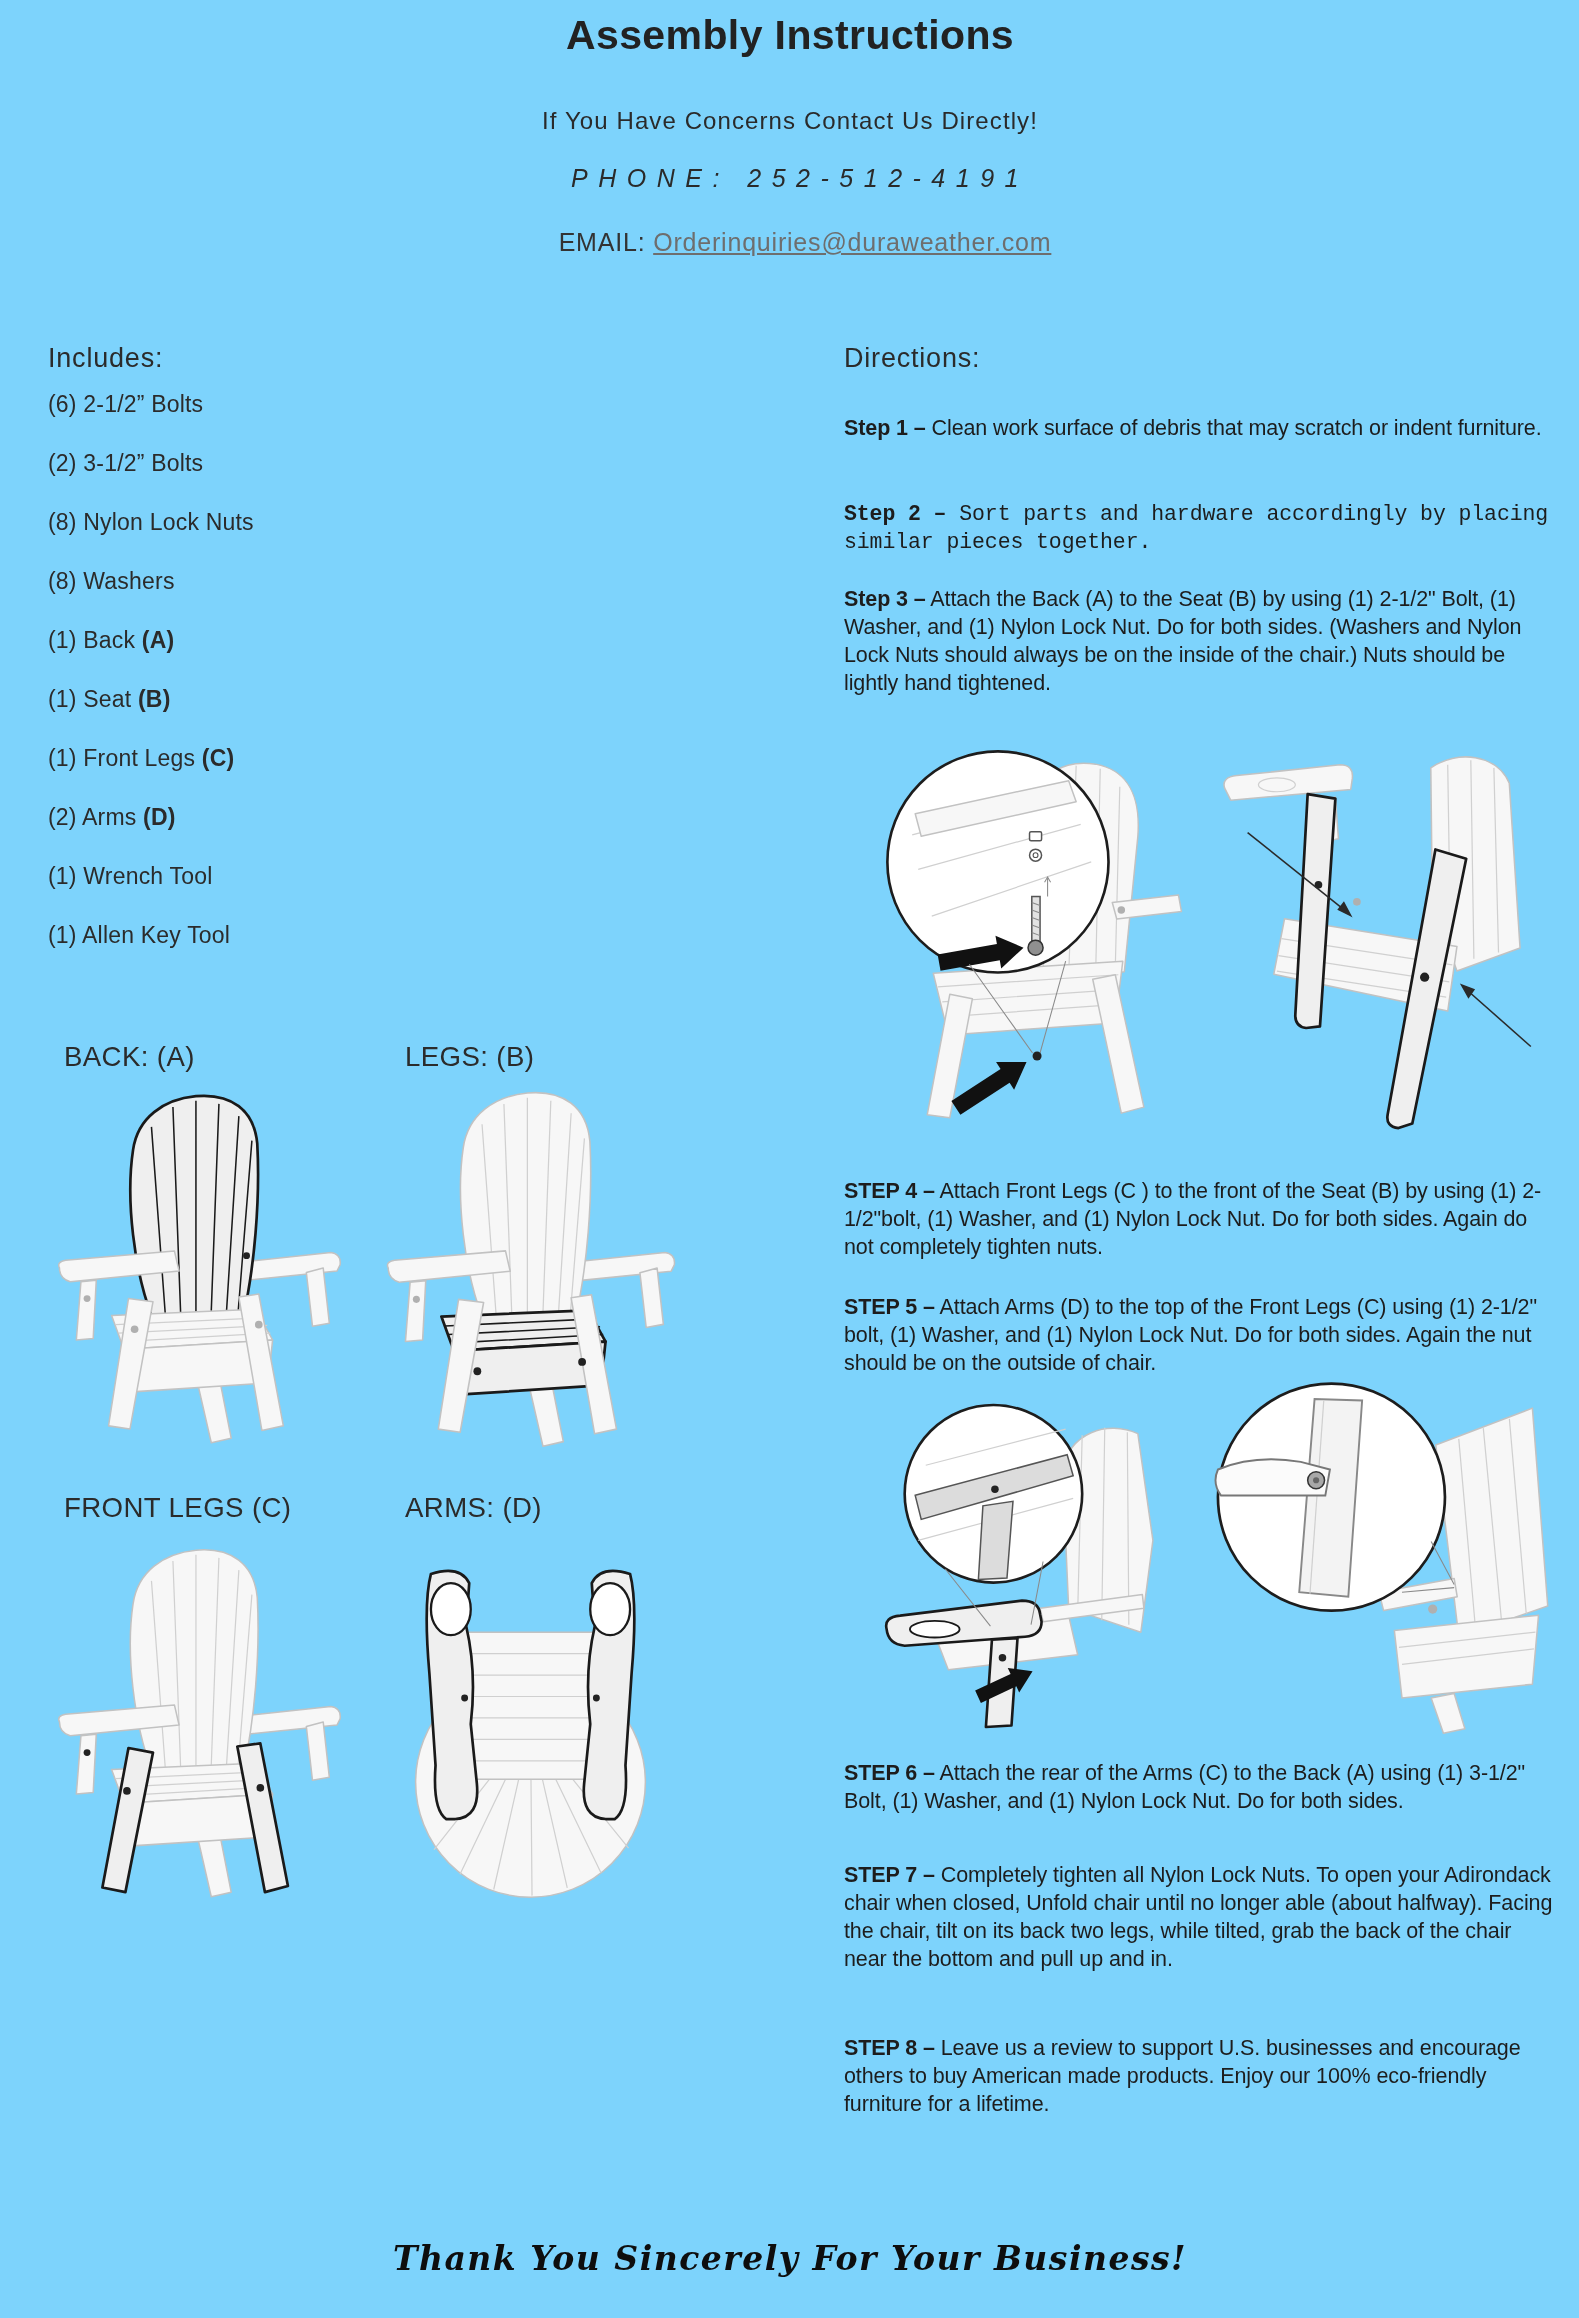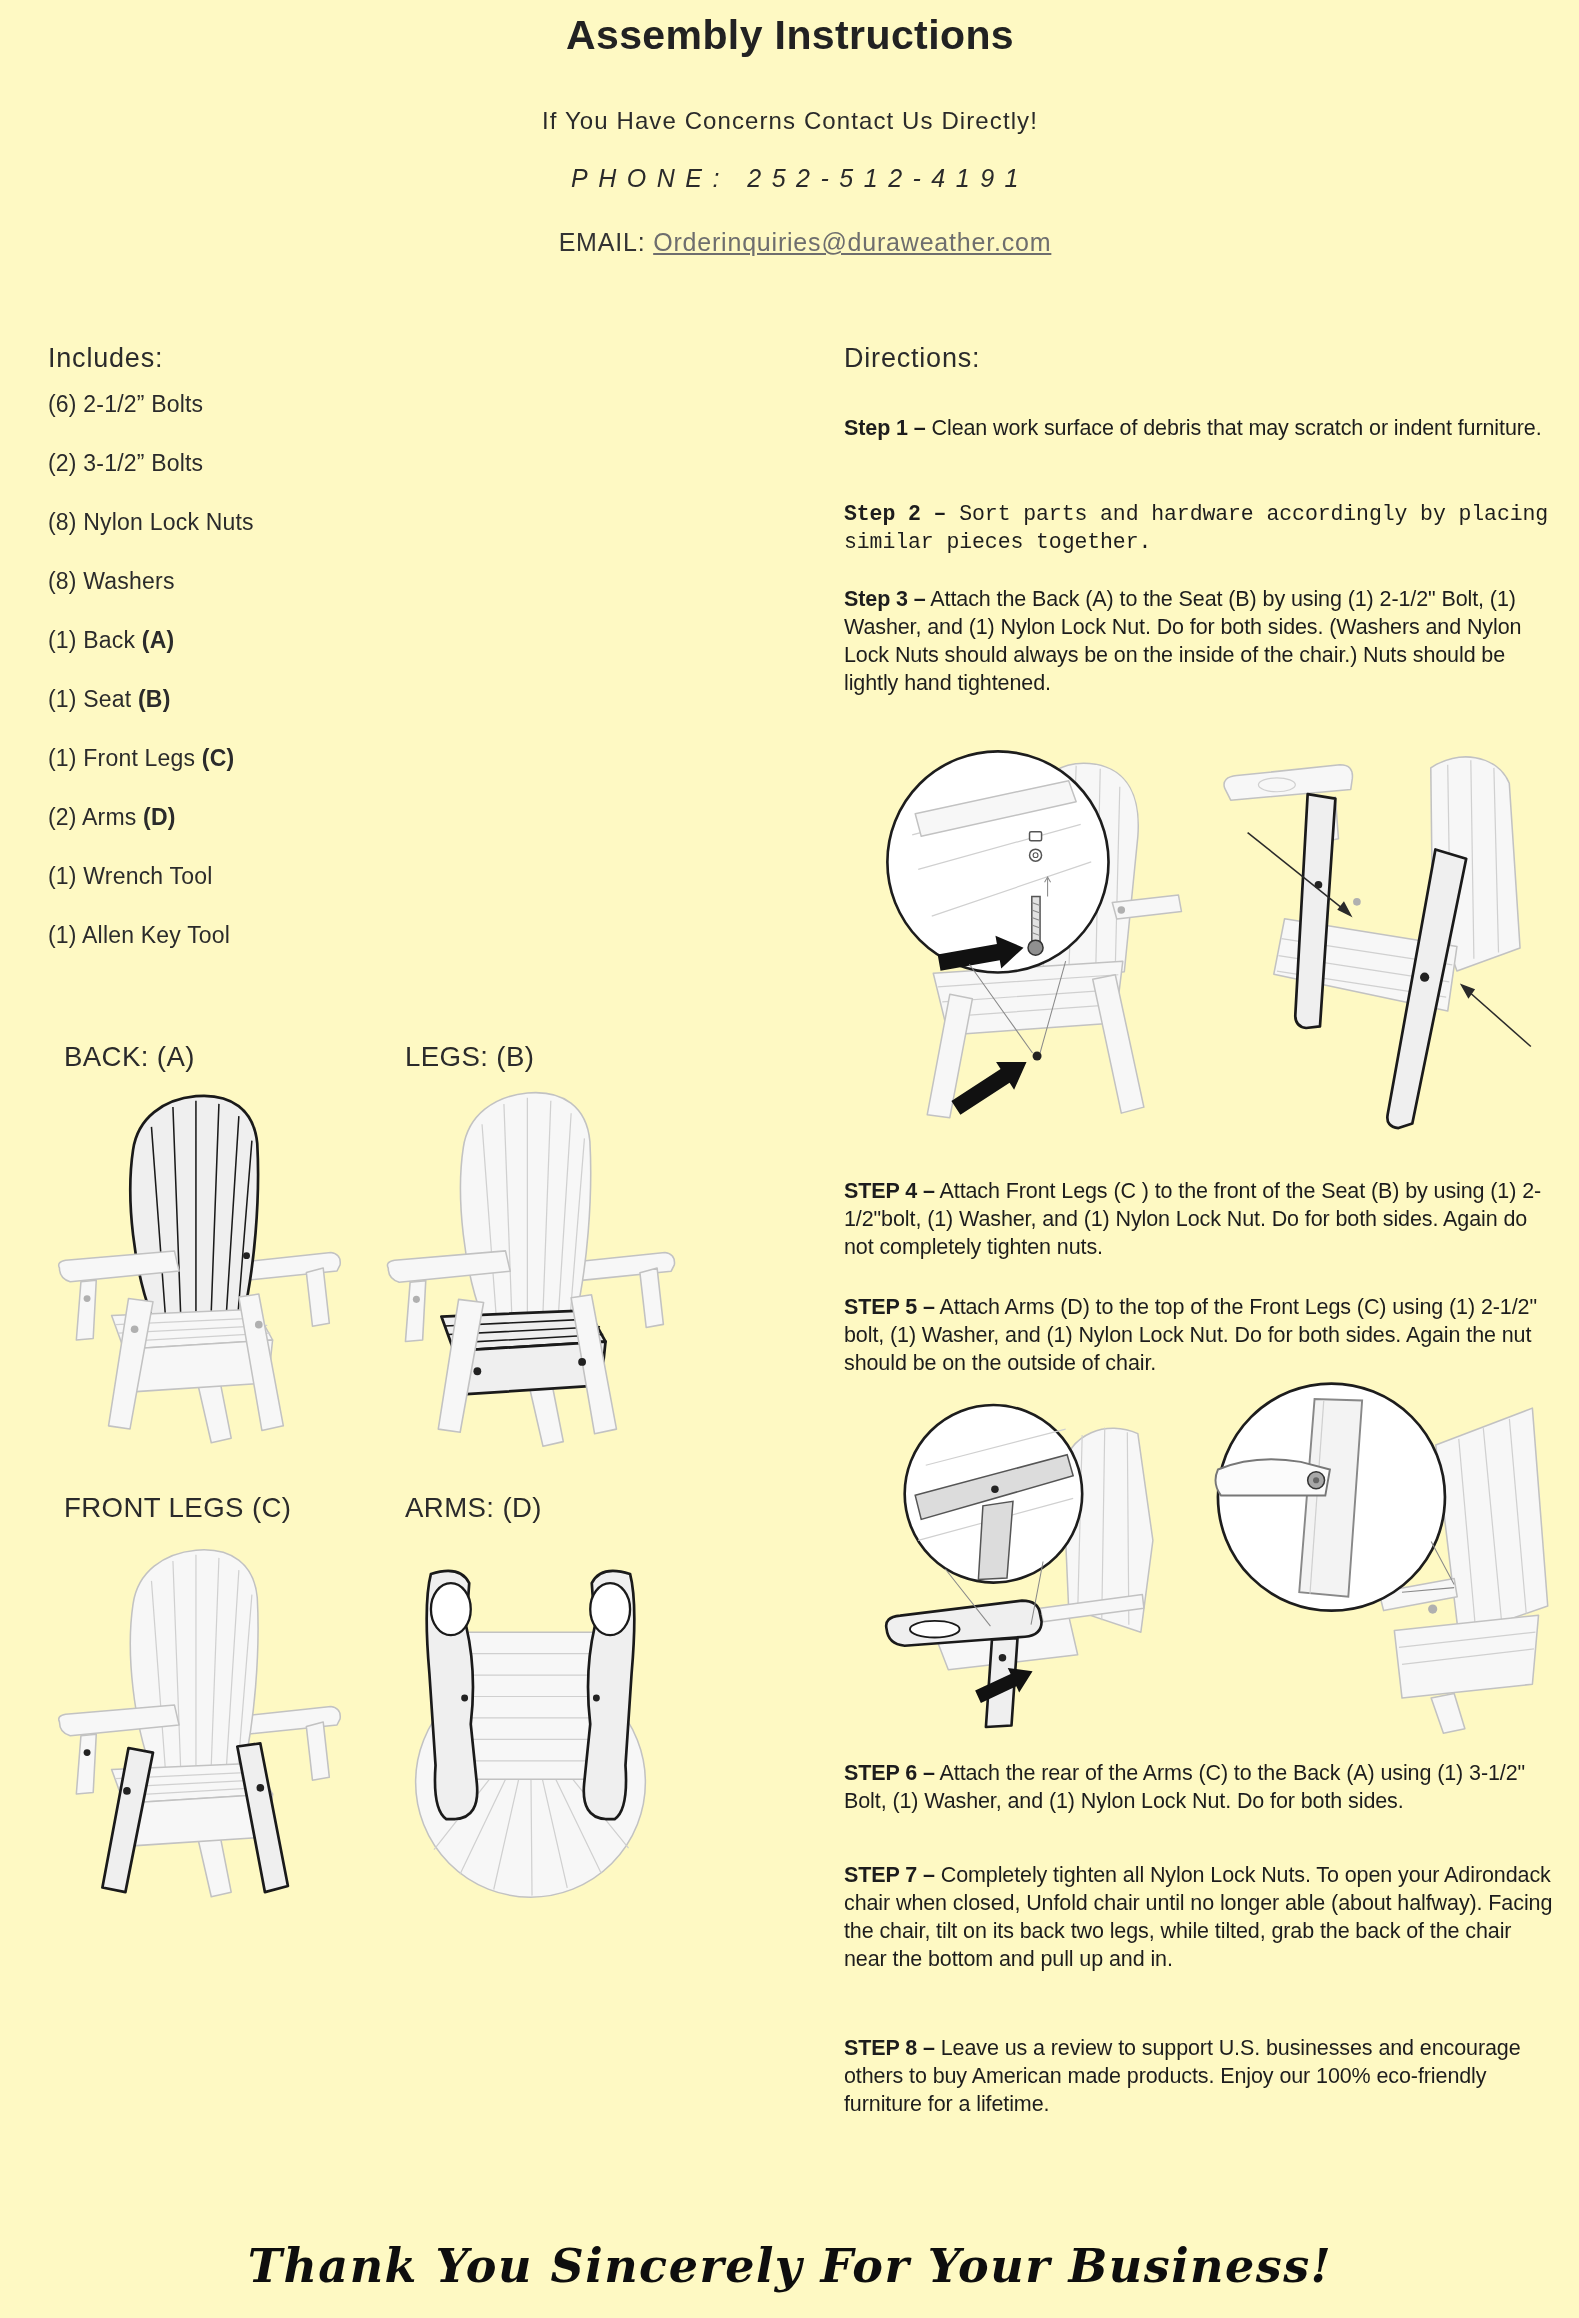--- a/index.html
+++ b/index.html
@@ -1,17 +1,17 @@
 <!DOCTYPE html>
 <html style="font-size:12.3px"><head>
 <meta charset="utf-8">
 <style>
   html,body { margin:0; padding:0; background:#ffffff; }
   .page {
-    position:relative; width:1580px; height:2319px; background:#fef9c3;
+    position:relative; width:1580px; height:2319px; background:#7dd3fc;
     font-family:"Liberation Sans", sans-serif; color:#1f1f1f; overflow:hidden;
   }
   
   .title {
     position:absolute; top:12.3px; left:0; width:100%; text-align:center;
     font-size:41px; font-weight:600; letter-spacing:0.4px; color:#222; margin:0;
   }
   .subtitle {
     position:absolute; top:107px; left:0; width:100%; text-align:center;
     font-size:24px; font-weight:500; letter-spacing:1.1px; color:#2a2a2a; margin:0;
@@ -75,21 +75,21 @@
   .mid    { fill:#dcdcdc; stroke:#555;   stroke-width:2; }
   .mag    { fill:#ffffff; stroke:#1d1d1d; stroke-width:3.5; }
   .thin   { fill:none; stroke:#8a8a8a; stroke-width:1.4; }
   .blk    { fill:#111; stroke:none; }
   .boltlt { fill:#b0b0b0; stroke:none; }
   .boltdk { fill:#222; stroke:none; }
   
   .footer {
     position:absolute; top:2239px; left:0; width:100%; text-align:center;
     font-family:"DejaVu Serif", serif; font-style:italic; font-weight:700;
-    font-size:46px; letter-spacing:1.5px; color:#0e0e0e; margin:0;
+    font-size:33px; letter-spacing:1.5px; color:#0e0e0e; margin:0;
   }
 </style>
 </head>
 <body>
 
 <div class="page">
 
   <h1 class="title">Assembly Instructions</h1>
   <p class="subtitle">If You Have Concerns Contact Us Directly!</p>
   <p class="phone">PHONE: 252-512-4191</p>

